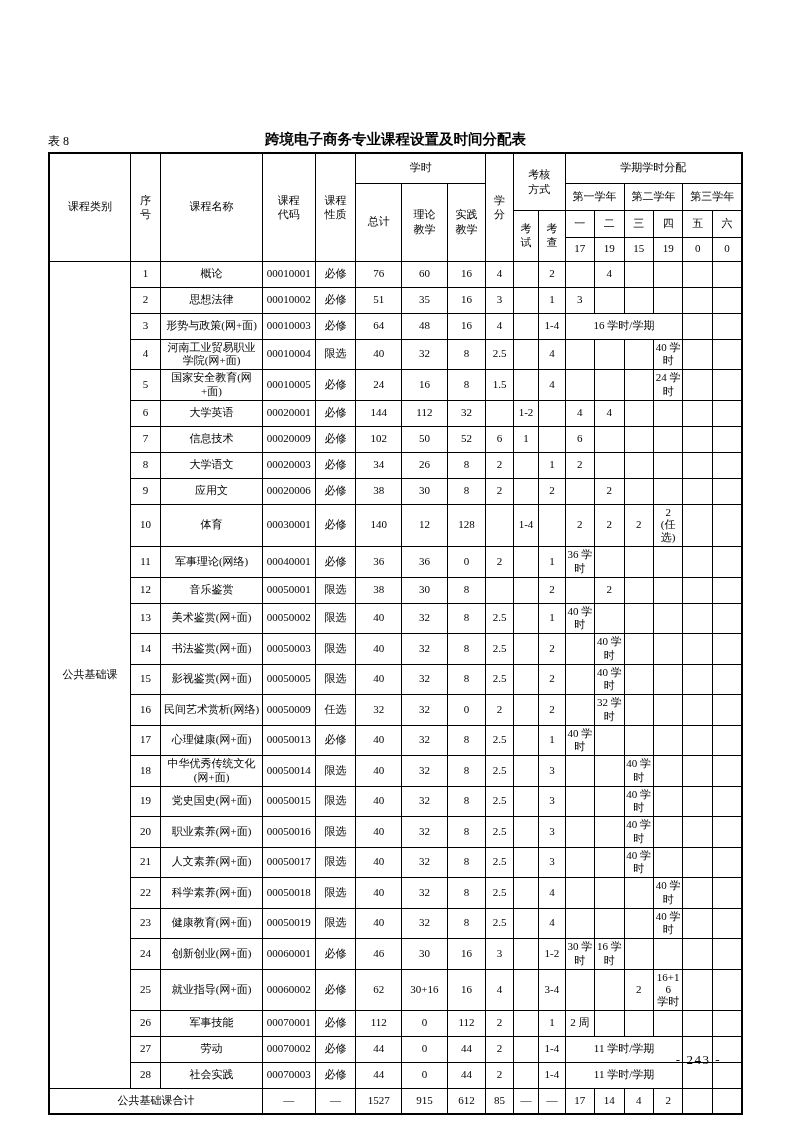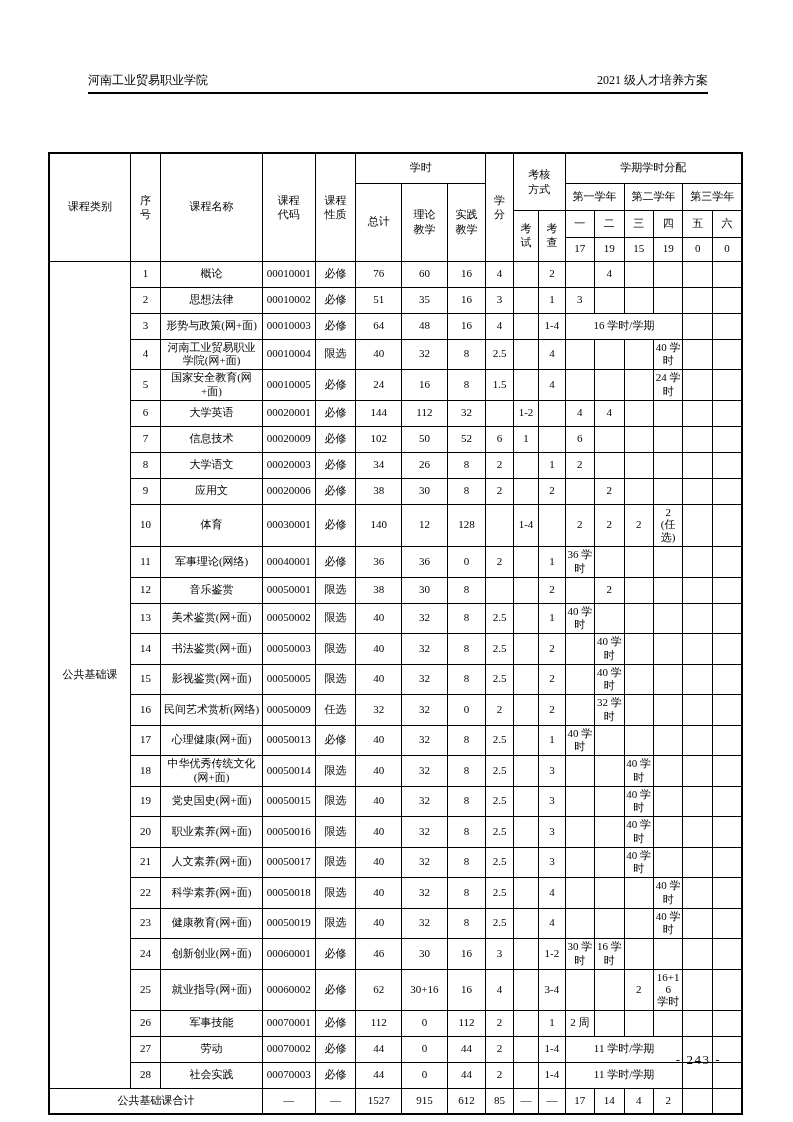--- a/index.html
+++ b/index.html
@@ -53,26 +53,26 @@
   .page-number {
     position:absolute; top:1052px; right:72px;
     font-size:13px; letter-spacing:1.5px;text-align:center;
   }
 </style>
 </head>
 <body>
 
 <div class="page">
 
-  <div class="doc-header">
-    <span>河南工业贸易职业学院</span>
-    <span>2021 级人才培养方案</span>
+
+
+  <div class="caption">
+    <span class="table-label">表 8</span>
+    <span>跨境电子商务专业课程设置及时间分配表</span>
   </div>
-
-
 
   <table class="course-table">
     <colgroup>
       <col style="width:80px">
         <col style="width:30px">
         <col style="width:100px">
       <col style="width:52px">
         <col style="width:40px">
         <col style="width:45px">
       <col style="width:45px">

